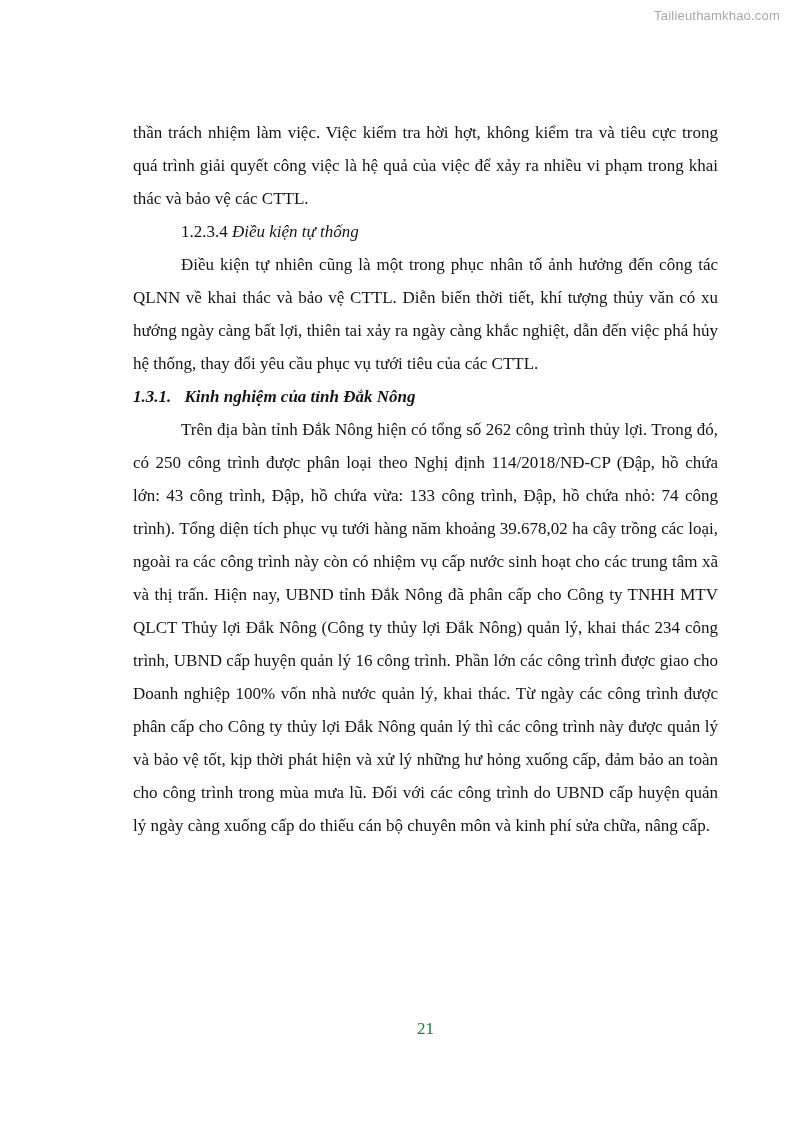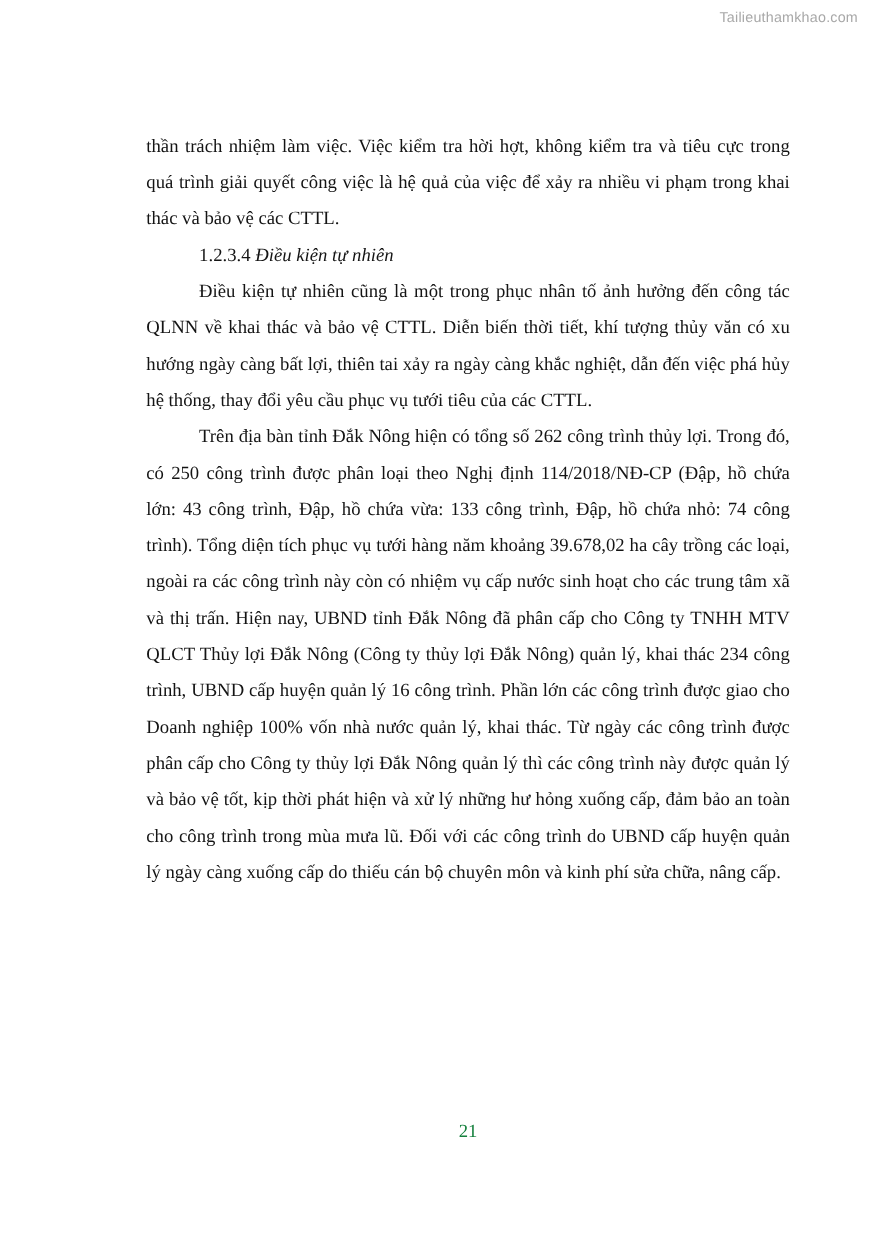--- a/index.html
+++ b/index.html
@@ -65,26 +65,30 @@
 <div class="page">
 
   <div class="watermark">Tailieuthamkhao.com</div>
 
   <div class="content">
 
     <p>thần trách nhiệm làm việc. Việc kiểm tra hời hợt, không kiểm tra và tiêu cực trong quá trình giải quyết công việc là hệ quả của việc để xảy ra nhiều vi phạm trong khai thác và bảo vệ các CTTL.</p>
 
     <div class="heading h-sub">
       <span class="h-num">1.2.3.4</span>
-      <span class="h-title">Điều kiện tự nhiên</span>
+      <span class="h-title">Điều kiện tự thống</span>
     </div>
 
     <p class="indent">Điều kiện tự nhiên cũng là một trong phục nhân tố ảnh hưởng đến công tác QLNN về khai thác và bảo vệ CTTL. Diễn biến thời tiết, khí tượng thủy văn có xu hướng ngày càng bất lợi, thiên tai xảy ra ngày càng khắc nghiệt, dẫn đến việc phá hủy hệ thống, thay đổi yêu cầu phục vụ tưới tiêu của các CTTL.</p>
 
 
+    <div class="heading h-bold-italic">
+      <span class="h-num">1.3.1.</span>
+      <span class="h-title">Kinh nghiệm của tỉnh Đắk Nông</span>
+    </div>
 
     <p class="indent">Trên địa bàn tỉnh Đắk Nông hiện có tổng số 262 công trình thủy lợi. Trong đó, có 250 công trình được phân loại theo Nghị định 114/2018/NĐ-CP (Đập, hồ chứa lớn: 43 công trình, Đập, hồ chứa vừa: 133 công trình, Đập, hồ chứa nhỏ: 74 công trình). Tổng diện tích phục vụ tưới hàng năm khoảng 39.678,02 ha cây trồng các loại, ngoài ra các công trình này còn có nhiệm vụ cấp nước sinh hoạt cho các trung tâm xã và thị trấn. Hiện nay, UBND tỉnh Đắk Nông đã phân cấp cho Công ty TNHH MTV QLCT Thủy lợi Đắk Nông (Công ty thủy lợi Đắk Nông) quản lý, khai thác 234 công trình, UBND cấp huyện quản lý 16 công trình. Phần lớn các công trình được giao cho Doanh nghiệp 100% vốn nhà nước quản lý, khai thác. Từ ngày các công trình được phân cấp cho Công ty thủy lợi Đắk Nông quản lý thì các công trình này được quản lý và bảo vệ tốt, kịp thời phát hiện và xử lý những hư hỏng xuống cấp, đảm bảo an toàn cho công trình trong mùa mưa lũ. Đối với các công trình do UBND cấp huyện quản lý ngày càng xuống cấp do thiếu cán bộ chuyên môn và kinh phí sửa chữa, nâng cấp.</p>
 
   </div>
 
   <div class="page-number">21</div>
 
 </div>
 
 </body></html>

